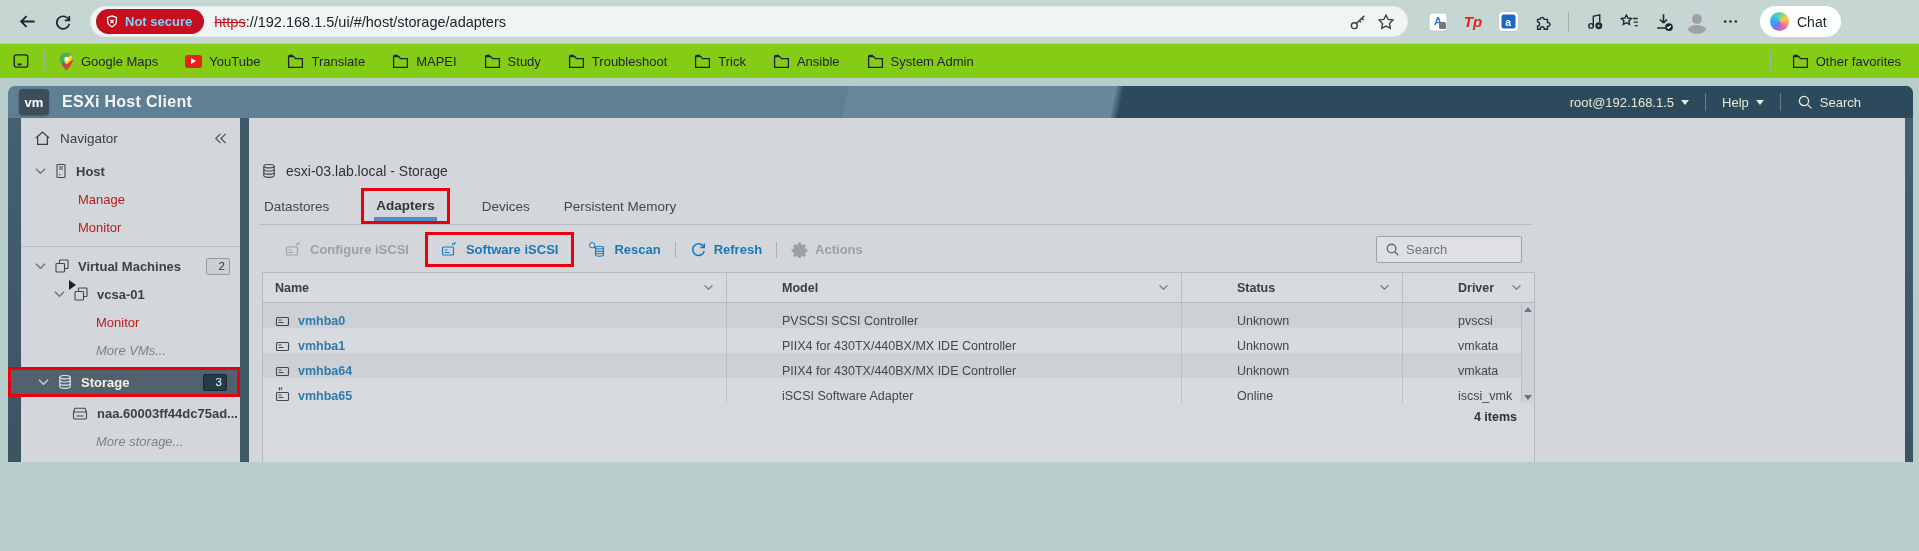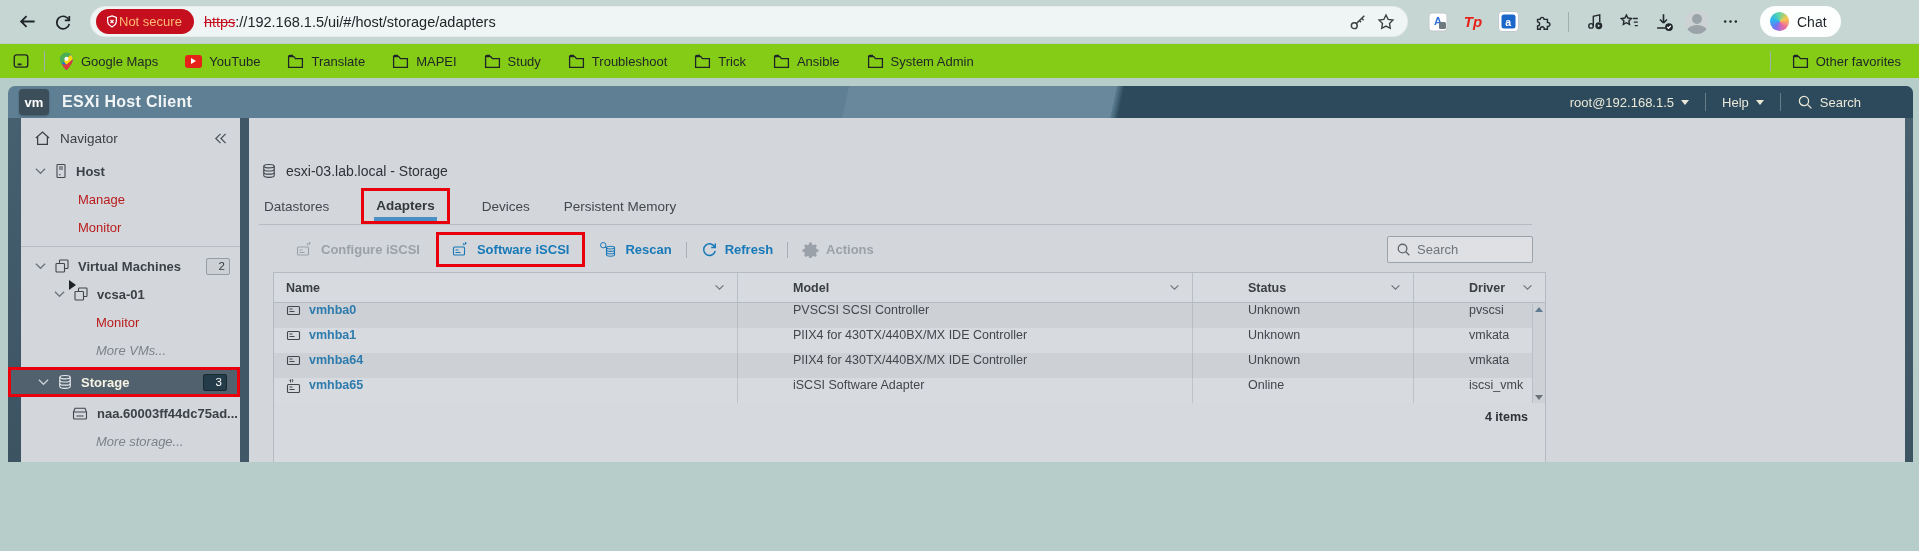--- a/index.html
+++ b/index.html
@@ -3,21 +3,21 @@
 <meta charset="utf-8">
 <style>
   * { margin:0; padding:0; box-sizing:border-box; }
   html,body { width:1919px; height:551px; font-family:"Liberation Sans", sans-serif; background:#b7cdc9; overflow:hidden; }
   svg { display:block; }
 
   
   .btoolbar { height:44px; background:#c6d6d3; display:flex; align-items:center; padding:0 10px 0 12px; gap:6px; border-bottom:1px solid rgba(0,0,0,0.05); }
   .nav-btn { width:30px; height:30px; display:flex; align-items:center; justify-content:center; color:#1f2428; border-radius:6px; flex:0 0 auto; }
   .addr { flex:0 0 auto; width:1318px; height:31px; background:#eff5f4; border-radius:16px; display:flex; align-items:center; padding:0 8px 0 6px; margin-left:6px; box-shadow:inset 0 0 0 1px rgba(0,0,0,0.04); }
-  .badge-notsecure { height:25px; background:#c50f1f; color:#fdba74; border-radius:13px; display:flex; align-items:center; padding:0 12px 0 9px; font-size:13px; font-weight:normal; flex:0 0 auto; }
+  .badge-notsecure { height:25px; background:#c50f1f; color:#7dd3fc; border-radius:13px; display:flex; align-items:center; gap:6px; padding:0 12px 0 9px; font-size:13px; font-weight:bold; flex:0 0 auto; }
   .url { margin-left:10px; font-size:14.5px; color:#202528; white-space:nowrap; }
   .url .https { color:#c50f1f; text-decoration:line-through; }
   .addr-spacer { flex:1; }
   .addr-ic { width:28px; height:28px; display:flex; align-items:center; justify-content:center; color:#3c4043; }
   .ext-row { display:flex; align-items:center; gap:7px; margin-left:10px; }
   .ext-ic { width:28px; height:28px; display:flex; align-items:center; justify-content:center; color:#24292d; }
   .tp { color:#e5231b; font-weight:bold; font-size:15px; font-style:italic; }
   .vsep { width:1px; height:20px; background:#9fb0ad; margin:0 4px; }
   .chat-btn { height:31px; background:#fdfefe; border-radius:16px; display:flex; align-items:center; gap:8px; padding:0 14px 0 10px; font-size:14px; color:#1f2428; margin-left:10px; }
   .copilot { width:19px; height:19px; border-radius:50%; background:conic-gradient(from 210deg,#7a6ff0,#2bb3f0,#58d6a9,#f7c94b,#ef6a9e,#7a6ff0); }
@@ -73,39 +73,39 @@
   .playmark { position:absolute; left:-4px; top:-6px; width:0; height:0; border-left:7px solid #1d2226; border-top:5px solid transparent; border-bottom:5px solid transparent; }
 
   
   .content { flex:1; background:#d3d6db; padding:9px 0 0 10px; position:relative; min-width:0; }
   .c-head { display:flex; align-items:center; gap:9px; color:#2f3artifact338; color:#2f3338; font-size:14px; padding-left:2px;margin-top:36px; }
   .tabs { display:flex; align-items:flex-end; gap:30px; margin-top:13px; padding-left:3px; font-size:13.5px; color:#43484d; border-bottom:1px solid #b7bcc2; width:1273px; }
   .tab { padding:4px 2px 10px; }
   .tab-active-frame { border:3px solid #e8000c; padding:3px 10px 0; margin:-4px 0 0 0; }
   .tab-active { font-weight:bold; color:#33383c; padding-bottom:4px; border-bottom:4px solid #4a90c4; }
 
-  .panel { width:1273px; margin-left:14px; }
+  .panel { width:1273px; margin-left:3px; }
   .ctoolbar { display:flex; align-items:center; padding:11px 0 9px 23px; font-size:13px; font-weight:bold; }
   .tbtn { display:flex; align-items:center; gap:7px; white-space:nowrap; }
   .tbtn.blue { color:#1879b8; }
   .tbtn.dis { color:#9aa1a8; }
   .tsep { width:1px; height:16px; background:#a9afb5; margin:0 14px; }
   .iscsi-frame { border:3px solid #e8000c; padding:6px 13px; margin:-9px 14px -9px 16px; }
   .searchbox { margin-left:auto; margin-right:13px; width:146px; height:27px; border:1px solid #9ba3aa; border-radius:2px; display:flex; align-items:center; gap:6px; padding:0 8px; color:#5f666c; background:rgba(255,255,255,0.25); }
   .searchbox input { border:none; outline:none; background:transparent; width:100px; font-size:13px; color:#3e4348; font-family:"Liberation Sans",sans-serif; }
   .searchbox input::placeholder { color:#6e757b; }
 
   .tbl { width:1273px; height:263px; border:1px solid #b4bac0; background:#d6d9dd; position:relative; display:flex; flex-direction:column; }
   .tgrid { display:grid; grid-template-columns:464px 412px 178px 1fr;gap:43px; }
   .th { height:30px; background:#d7dade; border-bottom:1px solid #b4bac0; }
   .th .cell { display:flex; align-items:center; font-weight:bold; font-size:12.5px; color:#3a3f44; border-right:1px solid #b9bfc5; padding:0 12px; }
   .th .cell:last-child { border-right:none; }
   .th .hcaret { margin-left:auto; color:#6d747a; }
   .tr { height:25px; font-size:12.5px; color:#43474c; }
-  .tr .cell { display:flex; align-items:flex-start; padding:0 12px; border-right:1px solid rgba(145,152,158,0.35); overflow:hidden; white-space:nowrap; }
+  .tr .cell { display:flex; align-items:flex-end; padding:0 12px; border-right:1px solid rgba(145,152,158,0.35); overflow:hidden; white-space:nowrap; }
   .tr .cell:last-child { border-right:none; }
   .tr.odd { background:#cdd1d6; }
   .tr.even { background:#d7dade; }
   .vlink { color:#2e7bad; font-weight:600; margin-left:7px; }
   .tfoot { height:27px; display:flex; align-items:center; justify-content:flex-end; padding-right:17px; font-size:12.5px; font-weight:bold; color:#2f3338; }
   .tfill { flex:1; }
   .scrollv { position:absolute; right:0; top:31px; width:13px; height:99px; background:#ced2d7; border-left:1px solid #b9bfc5; display:flex; flex-direction:column; justify-content:space-between; align-items:center; padding:3px 0; }
   .arr-up { width:0; height:0; border-left:4px solid transparent; border-right:4px solid transparent; border-bottom:5px solid #5e7b90; }
   .arr-dn { width:0; height:0; border-left:4px solid transparent; border-right:4px solid transparent; border-top:5px solid #6b7artifact278; border-top:5px solid #6b7278; }
   .grip { position:absolute; right:2px; bottom:2px; color:#7b8288; }

